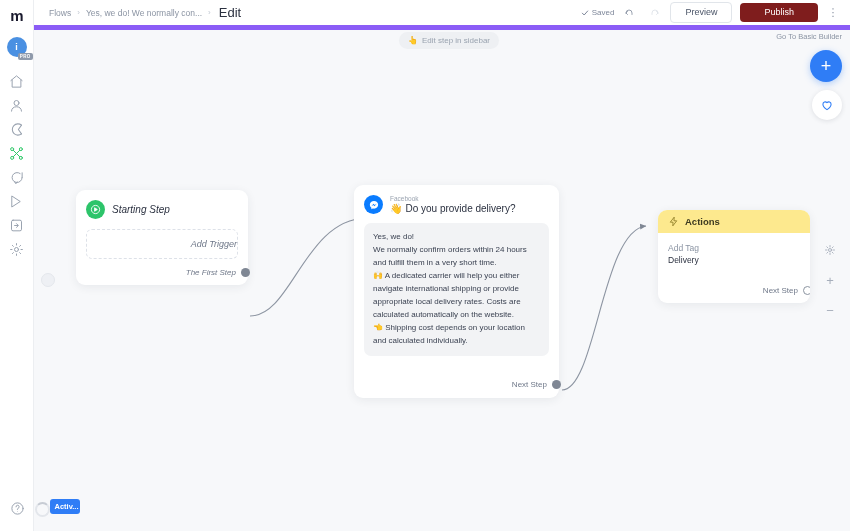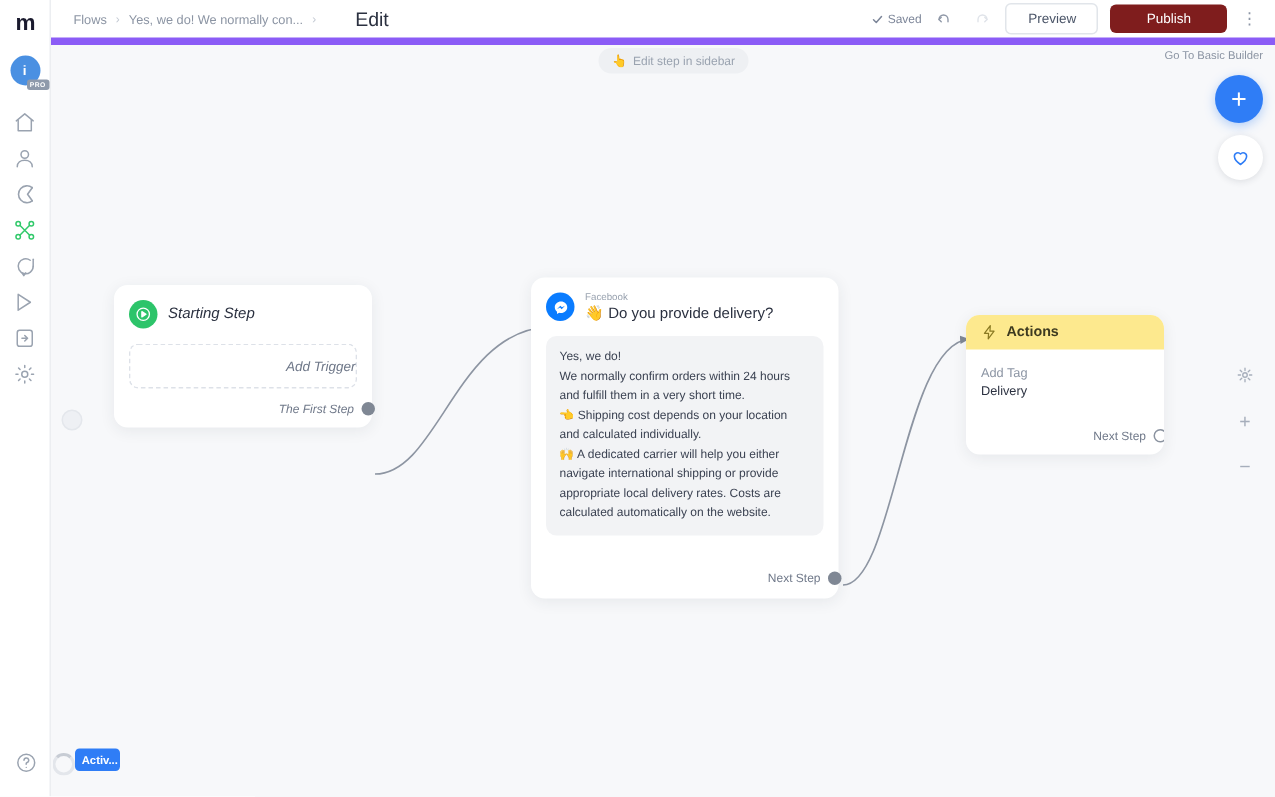--- a/index.html
+++ b/index.html
@@ -80,21 +80,21 @@
   }
   .breadcrumb {
     display: flex; align-items: center;
     margin-left: 15px; gap: 6px;
     font-size: 8.5px; color: #8b94a3;
   }
   .bc-link { cursor: pointer; white-space: nowrap; }
   .bc-sep { color: #c3c9d3; font-size: 8px; }
   .bc-current {
     font-size: 13px; color: #2b3140; font-weight: 400;
-    margin-left: 20px;
+    margin-left: 2px;
   }
   .top-right {
     margin-left: auto; display: flex; align-items: center;
     gap: 8px; margin-right: 10px;
   }
   .saved-ind {
     display: flex; align-items: center; gap: 3px;
     font-size: 8px; color: #7d8699;
   }
   .icon-btn {
@@ -235,21 +235,21 @@
   }
   .bubble {
     background: #f2f3f5; border-radius: 7px;
     padding: 8px 9px; font-size: 8px; color: #3b4252;
     line-height: 1.62; margin-bottom: 22px;
   }
   .bubble p { margin: 0; }
 
   
   .node-act {
-    left: 610px; top: 180px; width: 132px;
+    left: 624px; top: 180px; width: 152px;
     background: #fff; border-radius: 9px;
     box-shadow: 0 2px 10px rgba(35,45,70,.08);
     overflow: hidden;
   }
   .act-head {
     background: #fde98e; padding: 6px 10px;
     display: flex; align-items: center; gap: 6px;
   }
   .act-title { font-size: 9.5px; color: #3d3a20; font-weight: 600; }
   .act-body { padding: 10px 10px 4px 10px; }
@@ -452,22 +452,22 @@
           <div class="msg-title">
             <span>👋</span>
             <span>Do you provide delivery?</span>
           </div>
         </div>
       </div>
 
       <div class="bubble">
         <p>Yes, we do!</p>
         <p>We normally confirm orders within 24 hours and fulfill them in a very short time.</p>
+        <p>🙌 A dedicated carrier will help you either navigate international shipping or provide appropriate local delivery rates. Costs are calculated automatically on the website.</p>
         <p>👈 Shipping cost depends on your location and calculated individually.</p>
-        <p>🙌 A dedicated carrier will help you either navigate international shipping or provide appropriate local delivery rates. Costs are calculated automatically on the website.</p>
       </div>
 
       <div class="port-row">
         <span>Next Step</span>
         <span class="port-dot"></span>
       </div>
     </div>
 
     <div class="node node-act">
       <div class="act-head">

